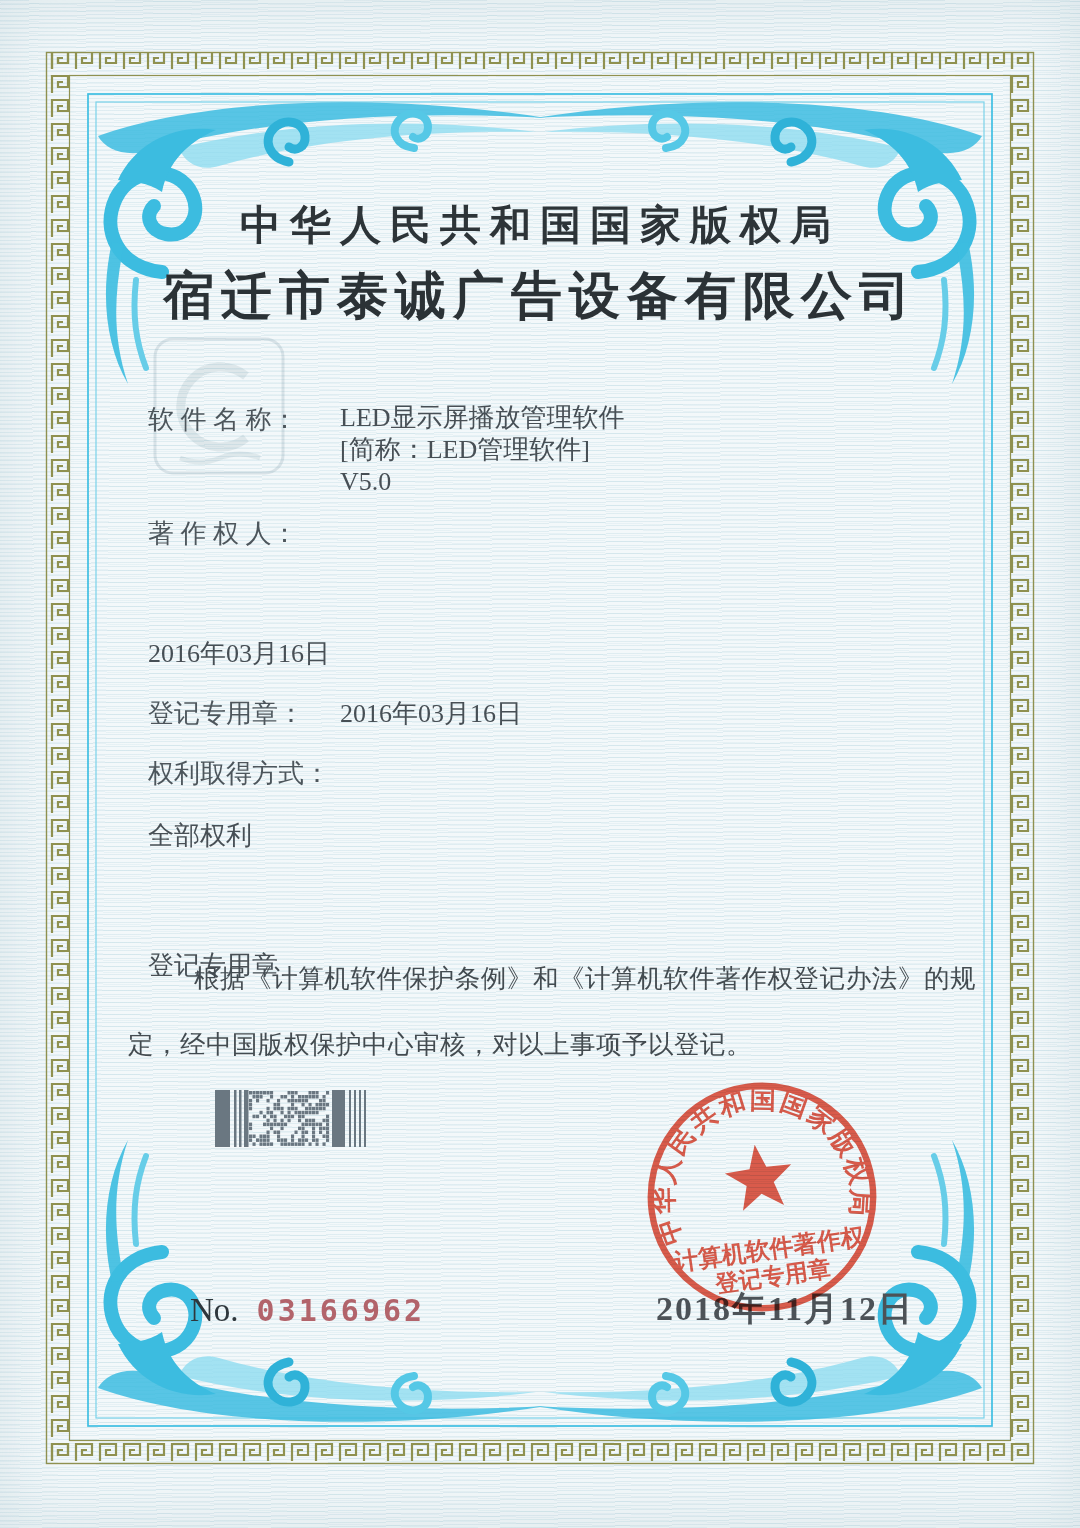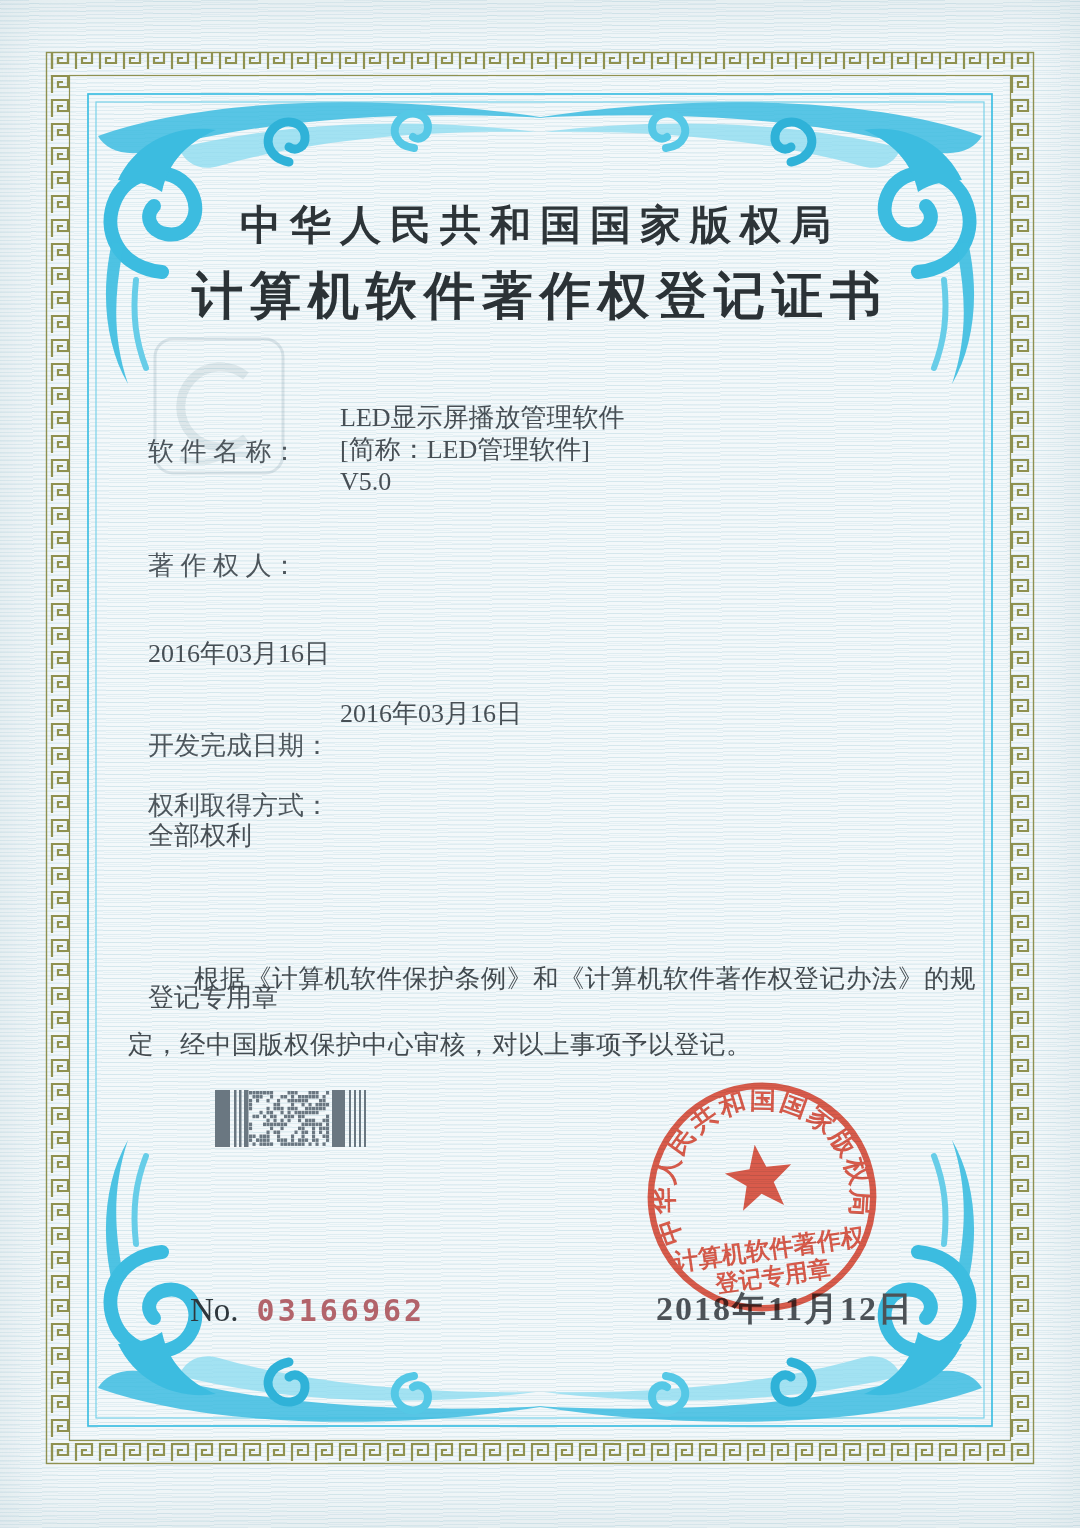--- a/index.html
+++ b/index.html
@@ -21,21 +21,21 @@
   }
   .title-cert{
     position:absolute;left:0;top:262px;width:100%;text-align:center;margin:0;
     font-size:51px;font-weight:700;letter-spacing:7px;color:#2b3236;
   }
   .certno{
     position:absolute;left:676px;top:352px;font-size:18px;color:#4d575d;letter-spacing:1px;white-space:nowrap;
   }
   .certno .lbl{margin-right:18px;}
   .row{position:absolute;left:148px;display:flex;align-items:flex-start;}
-  .row .lbl{width:192px;flex:0 0 192px;font-size:26px;color:#4d565c;white-space:nowrap;margin-top:32px;}
+  .row .lbl{width:192px;flex:0 0 192px;font-size:26px;color:#4d565c;white-space:nowrap;}
   .row .val,.row .vlines{font-size:26px;color:#474f55;white-space:nowrap;}
   .row .vlines div{line-height:32px;}
   .r-sw{top:402px;}
   .r-owner{top:516px;}
   .r-dev{top:636px;}
   .r-pub{top:696px;}
   .r-acq{top:756px;flex-direction:column;}
   .r-scope{top:818px;}
   .r-reg{top:878px;}
   .statement{
@@ -106,42 +106,42 @@
 
   <svg class="wmark" width="140" height="148" viewBox="0 0 140 148">
     <g fill="none" stroke="rgba(110,140,155,.20)">
       <rect x="5" y="5" width="128" height="134" rx="18" stroke-width="3"></rect>
       <path d="M96 42 A40 40 0 1 0 96 104" stroke-width="9" stroke="rgba(110,140,155,.16)"></path>
       <path d="M30 124 q20 8 40 0 q20 -8 40 0" stroke-width="5" stroke="rgba(110,140,155,.15)"></path>
     </g>
   </svg>
 
   <h1 class="title-issuer">中华人民共和国国家版权局</h1>
-  <h2 class="title-cert">计算机软件著作权登记证书</h2>
+  <h2 class="title-cert">宿迁市泰诚广告设备有限公司</h2>
 
 
   <div class="row r-sw">
     <span class="lbl">软 件 名 称：</span>
     <div class="vlines">
       <div>LED显示屏播放管理软件</div>
       <div>[简称：LED管理软件]</div>
       <div>V5.0</div>
     </div>
   </div>
 
   <div class="row r-owner">
     <span class="lbl">著 作 权 人：</span>
   </div>
 
   <div class="row r-dev">
     <span class="val">2016年03月16日</span>
   </div>
 
   <div class="row r-pub">
-    <span class="lbl">开发完成日期：</span>
+    <span class="lbl">登记专用章：</span>
     <span class="val">2016年03月16日</span>
   </div>
 
   <div class="row r-acq">
     <span class="lbl">权利取得方式：</span>
     <span class="val">登记专用章</span>
   </div>
 
   <div class="row r-scope">
     <span class="val">全部权利</span>

